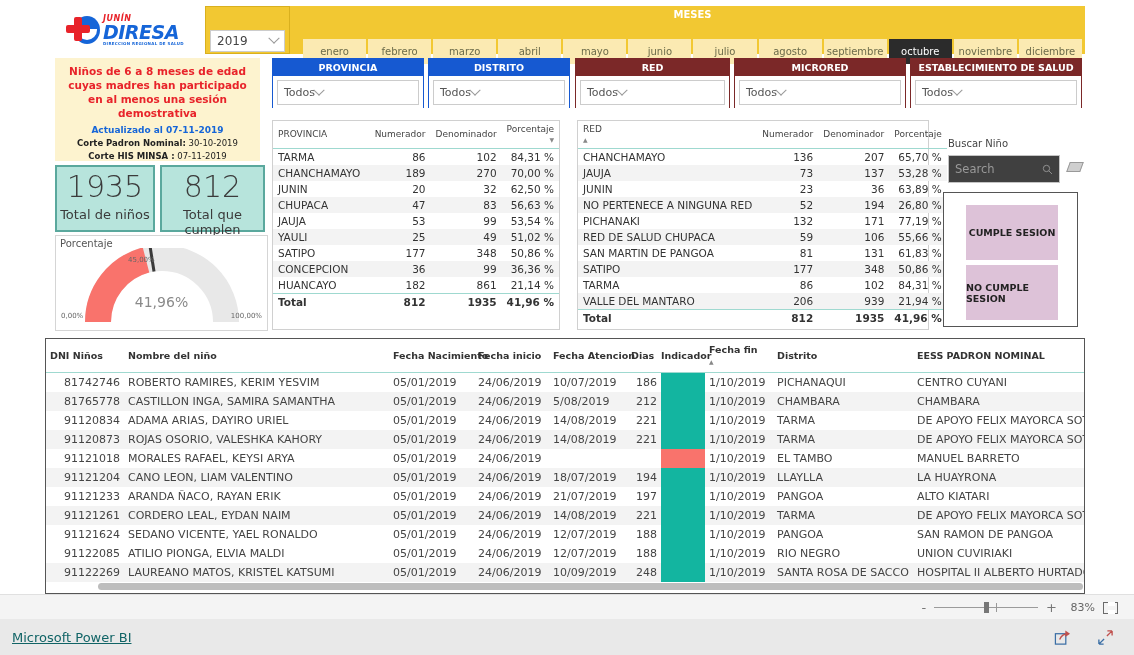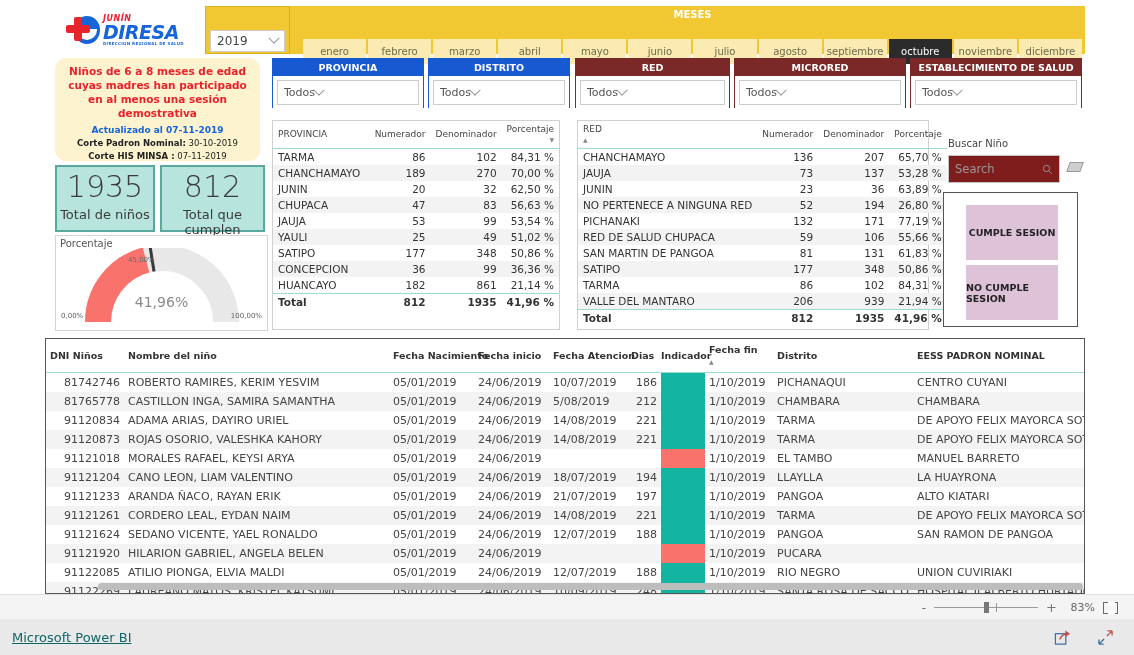--- a/index.html
+++ b/index.html
@@ -46,21 +46,21 @@
 
   .meses-wrap { position:absolute; left:300px; top:6px; width:785px; height:48px; background:#f2c832; }
   .meses-hdr { text-align:center; color:#ffffff; font-weight:bold; font-size:10px; line-height:17px; }
   .meses-row { display:flex; gap:2px; padding:16px 3px; }
   .mes { flex:1; height:25px; line-height:25px; text-align:center; font-size:10px;
          background:#fbeab2; color:#6b6b4a; cursor:pointer; }
   .mes.sel { background:#2b2b2b; color:#ffffff; }
 
   
   .info { position:absolute; left:55px; top:58px; width:205px; height:103px;
-          background:#fdf3cf; text-align:center; padding-top:6px;border-radius:11px; }
+          background:#fdf3cf; text-align:center; padding-top:6px; }
   .info-title { color:#e8232a; font-weight:bold; font-size:10.5px; line-height:14px; padding:0 6px;}
   .info-l1 { color:#1565d8; font-weight:bold; font-size:9px; margin-top:5px; }
   .info-l2 { font-size:8.5px; margin-top:3px; color:#222; }
   .info-l2 b { font-weight:bold; }
 
   
   .kpi { position:absolute; top:165px; height:67px; background:#b7e4dc;
          border:2px solid #5aa89d; text-align:center; }
   .kpi1 { left:55px; width:100px; }
   .kpi2 { left:160px; width:105px; }
@@ -97,21 +97,21 @@
   .mtx-table tr.total td { font-weight:bold; border-top:1.5px solid #9fd9d0; }
   .num { text-align:right; }
   .pct-g { color:#57c4b2; text-align:right; }
   .pct-r { color:#f4827c; text-align:right; }
   .pct-b { color:#333; text-align:right; }
   .sort-caret { display:inline-block; font-size:6px; color:#888; }
 
   
   .search-lbl { position:absolute; left:948px; top:138px; font-size:10px; color:#444; }
   .search-box { position:absolute; left:948px; top:155px; width:112px; height:28px;
-                background:#7f1d1d; border:1px solid #c4c4c4; display:flex; align-items:center;
+                background:#404040; border:1px solid #c4c4c4; display:flex; align-items:center;
                 padding:0 6px; justify-content:space-between; font-size:11.5px; color:#999; }
   .eraser { position:absolute; left:1068px; top:162px; width:14px; height:10px;
             background:#cfcfcf; border:1px solid #999; transform:skewX(-20deg); }
   .legend { position:absolute; left:943px; top:192px; width:135px; height:135px;
             background:#fff; border:1px solid #555; }
   .legend-btn { position:absolute; left:22px; width:92px; height:55px; background:#ddc2d8;
                 display:flex; align-items:center; justify-content:center;
                 font-size:9.5px; font-weight:bold; color:#222; }
   .lg1 { top:12px; } .lg2 { top:72px; }
 
@@ -596,34 +596,20 @@
             <td class="c-fini">24/06/2019</td>
             <td class="c-fate">12/07/2019</td>
             <td class="c-dias">188</td>
             <td class="c-ind">
               <div class="ind-cell" style="background:#13b5a0"></div>
             </td>
             <td class="c-ffin">1/10/2019</td>
             <td class="c-dist">PANGOA</td>
             <td class="c-eess">SAN RAMON DE PANGOA</td>
           </tr>
-          <tr class="alt">
-            <td class="c-dni">91121920</td>
-            <td class="c-nom">HILARION GABRIEL, ANGELA BELEN</td>
-            <td class="c-fnac">05/01/2019</td>
-            <td class="c-fini">24/06/2019</td>
-            <td class="c-fate"></td>
-            <td class="c-dias"></td>
-            <td class="c-ind">
-              <div class="ind-cell" style="background:#f9736c"></div>
-            </td>
-            <td class="c-ffin">1/10/2019</td>
-            <td class="c-dist">PUCARA</td>
-            <td class="c-eess"></td>
-          </tr>
           <tr class="">
             <td class="c-dni">91122085</td>
             <td class="c-nom">ATILIO PIONGA, ELVIA MALDI</td>
             <td class="c-fnac">05/01/2019</td>
             <td class="c-fini">24/06/2019</td>
             <td class="c-fate">12/07/2019</td>
             <td class="c-dias">188</td>
             <td class="c-ind">
               <div class="ind-cell" style="background:#13b5a0"></div>
             </td>

